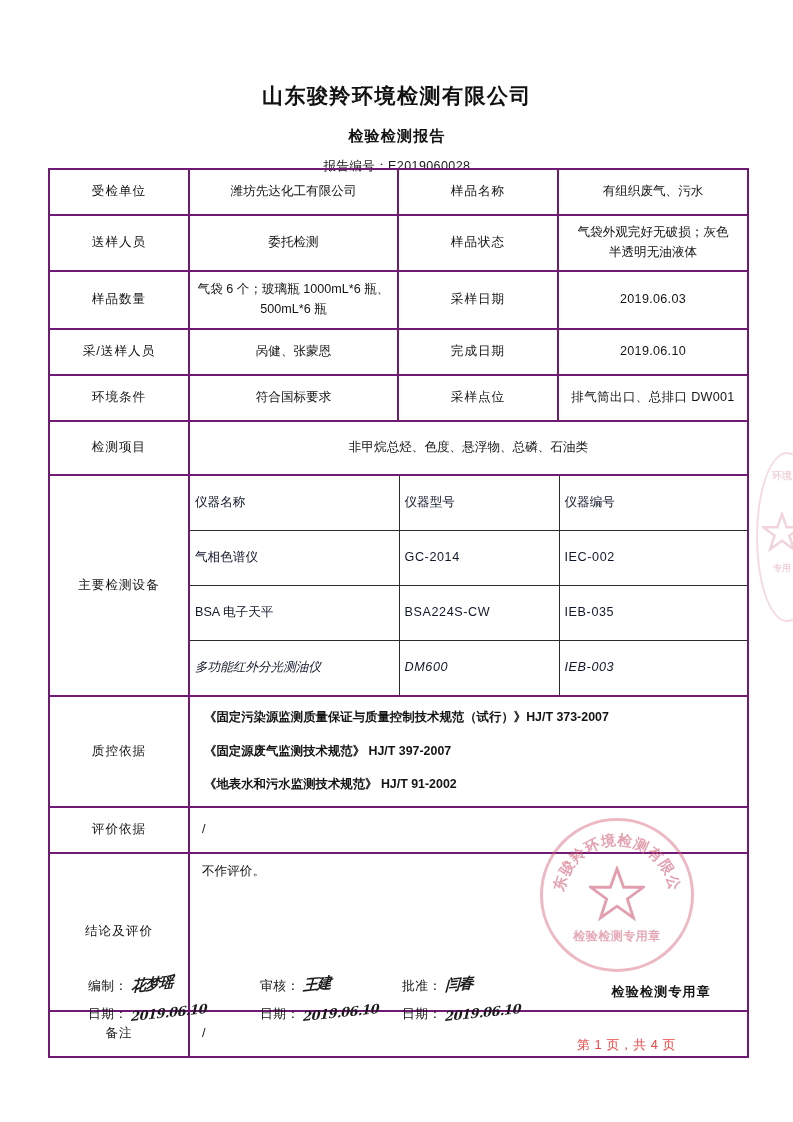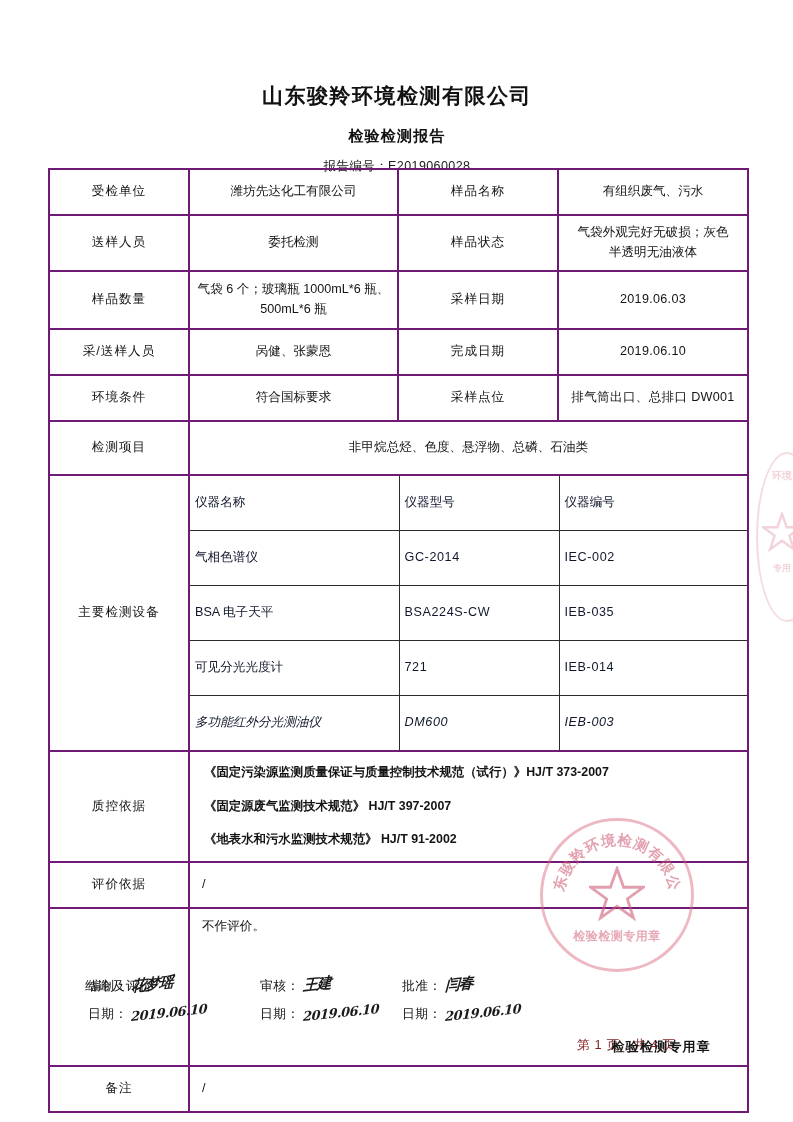--- a/index.html
+++ b/index.html
@@ -282,21 +282,21 @@
   .sig-2 { left: 228px; top: 0; }
   .sig-3 { left: 370px; top: 0; }
 
   .page-footer {
     position: absolute;
     left: 0;
     top: 1037px;
     width: 676px;
     text-align: right;
     font-size: 12.8px;
-    color: #7f1d1d;
+    color: #ef4444;
     letter-spacing: 0.6px;
   }
 </style>
 </head>
 <body>
 
 <div class="page">
 
   <div class="header">
     <div class="company-title">山东骏羚环境检测有限公司</div>
@@ -378,25 +378,20 @@
             <td>气相色谱仪</td>
             <td class="mono-ish">GC-2014</td>
             <td class="mono-ish">IEC-002</td>
           </tr>
           <tr>
             <td>BSA 电子天平</td>
             <td class="mono-ish">BSA224S-CW</td>
             <td class="mono-ish">IEB-035</td>
           </tr>
           <tr>
-            <td>可见分光光度计</td>
-            <td class="mono-ish">721</td>
-            <td class="mono-ish">IEB-014</td>
-          </tr>
-          <tr>
             <td>多功能红外分光测油仪</td>
             <td class="mono-ish">DM600</td>
             <td class="mono-ish">IEB-003</td>
           </tr>
         </tbody>
             </table>
       </td>
     </tr>
 
     <tr>

